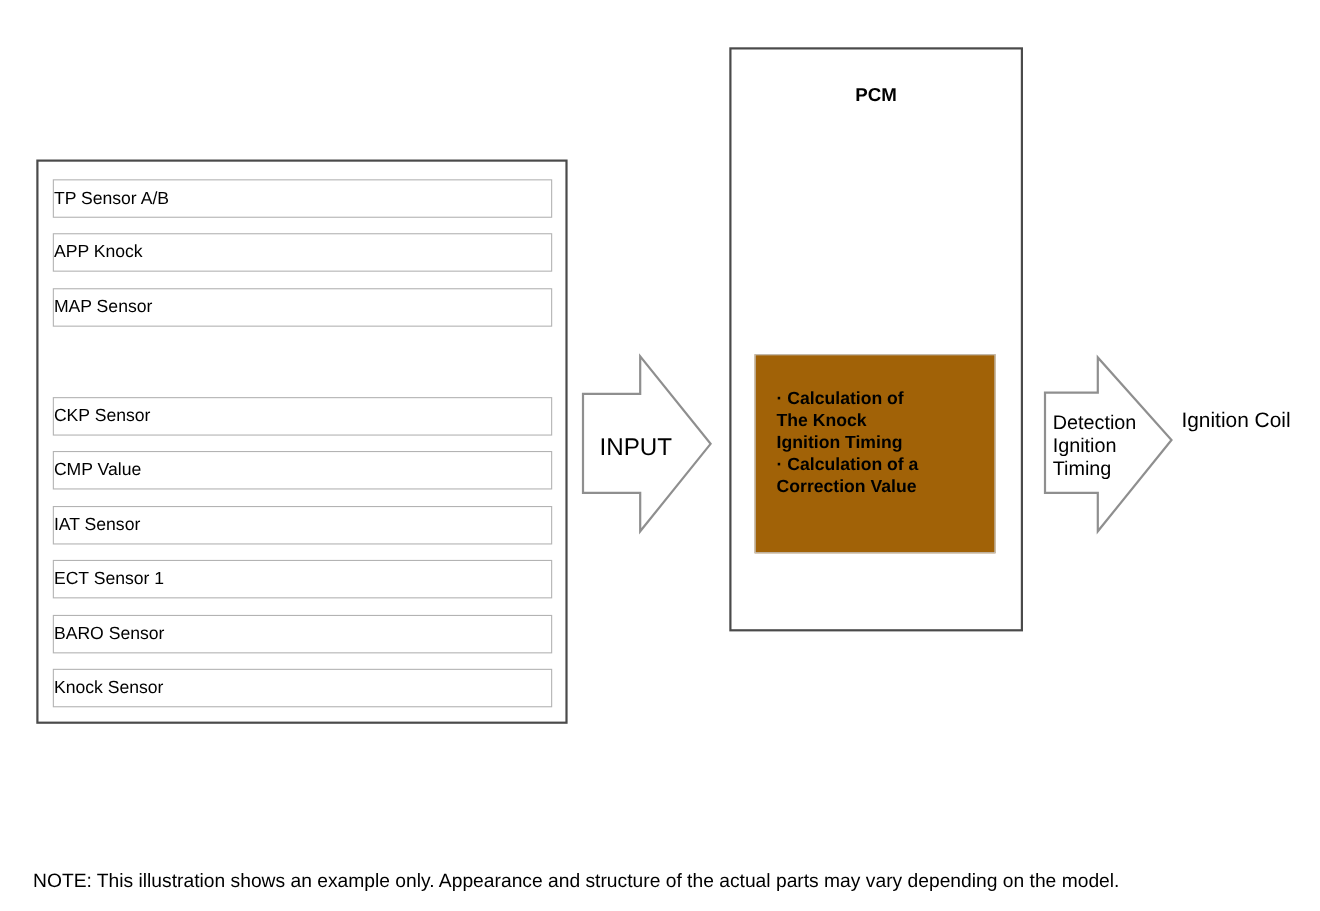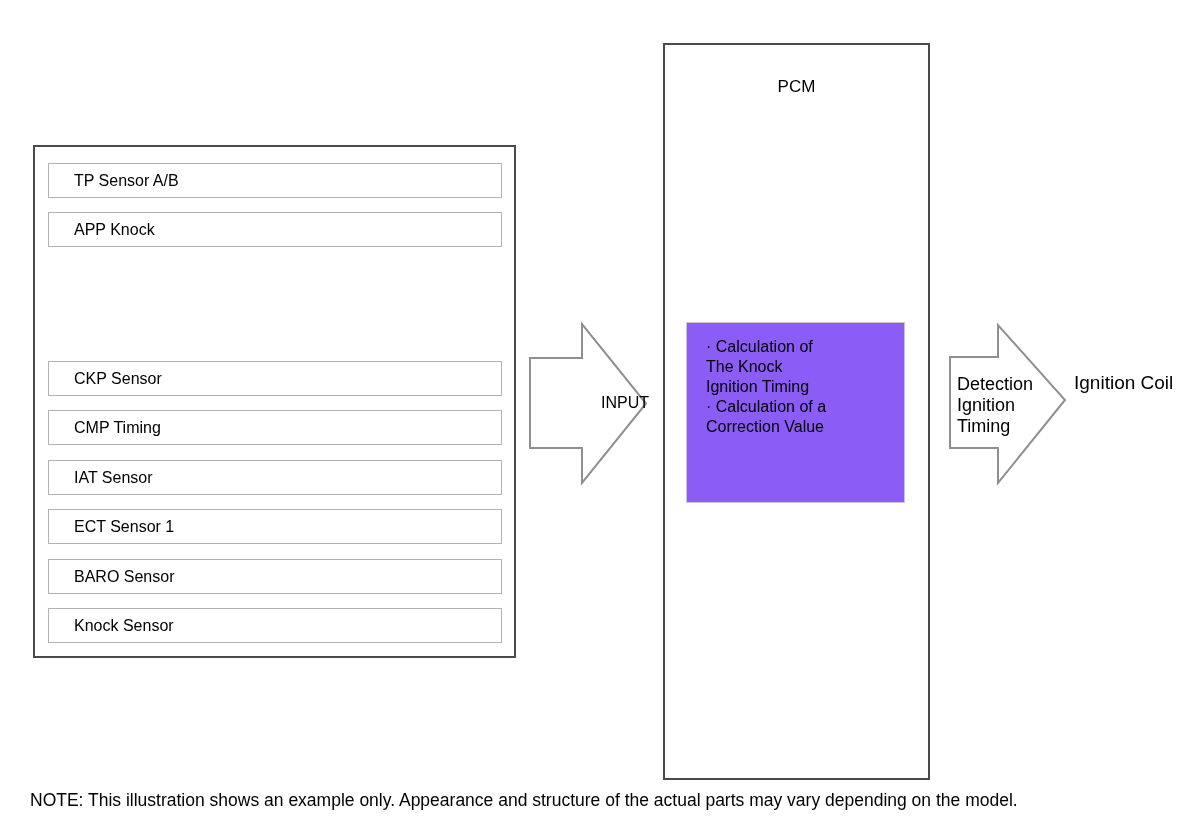--- a/index.html
+++ b/index.html
@@ -27,64 +27,64 @@
   }
   .sensor {
     position: absolute;
     left: 13px;
     width: 454px; height: 35px;
     border: 1.5px solid #b3b3b3;
     box-sizing: border-box;
     background: #ffffff;
     display: flex;
     align-items: center;
-    padding-left: 25px;
     font-size: 16px;
   }
   
   .pcm-box {
     position: absolute;
     left: 663px; top: 43px;
-    width: 267px; height: 737px;
+    width: 267px; height: 531px;
     border: 2px solid #4a4a4a;
     box-sizing: border-box;
     background: #ffffff;
+    font-weight: bold;
   }
   .pcm-title {
     padding-top: 32px;
     text-align: center;
     font-size: 17px;
   }
   .calc-box {
     position: absolute;
     left: 21px; top: 277px;
     width: 219px; height: 181px;
     border: 1.5px solid #c6c6c6;
     box-sizing: border-box;
-    background: #8b5cf6;
-    padding: 14px 4px 0 19px;
+    background: #a16207;
+    padding: 30px 4px 0 19px;
     font-size: 16px;
     line-height: 20px;
   }
   .arrow-svg {
     position: absolute;
     overflow: visible;
   }
   .arrow-svg polygon {
     fill: #ffffff;
     stroke: #8f8f8f;
     stroke-width: 2;
     stroke-linejoin: miter;
   }
   .input-label {
     position: absolute;
-    left: 565px; top: 394px;
+    left: 536px; top: 394px;
     width: 84px;
-    text-align: right;
-    font-size: 16px;
+    text-align: center;
+    font-size: 22px;
   }
   .output-label {
     position: absolute;
     left: 957px; top: 374px;
     font-size: 18px;
     line-height: 21px;
   }
   .coil-label {
     position: absolute;
     left: 1074px; top: 372px;
@@ -103,25 +103,28 @@
 
 <div id="canvas">
 
   <div class="sensors-box">
     <div class="sensor" style="top:16px">
         <span>TP Sensor A/B</span>
       </div>
     <div class="sensor" style="top:65px">
         <span>APP Knock</span>
       </div>
+    <div class="sensor" style="top:115px">
+        <span>MAP Sensor</span>
+      </div>
     <div class="sensor" style="top:214px">
         <span>CKP Sensor</span>
       </div>
     <div class="sensor" style="top:263px">
-        <span>CMP Timing</span>
+        <span>CMP Value</span>
       </div>
     <div class="sensor" style="top:313px">
         <span>IAT Sensor</span>
       </div>
     <div class="sensor" style="top:362px">
         <span>ECT Sensor 1</span>
       </div>
     <div class="sensor" style="top:412px">
         <span>BARO Sensor</span>
       </div>

